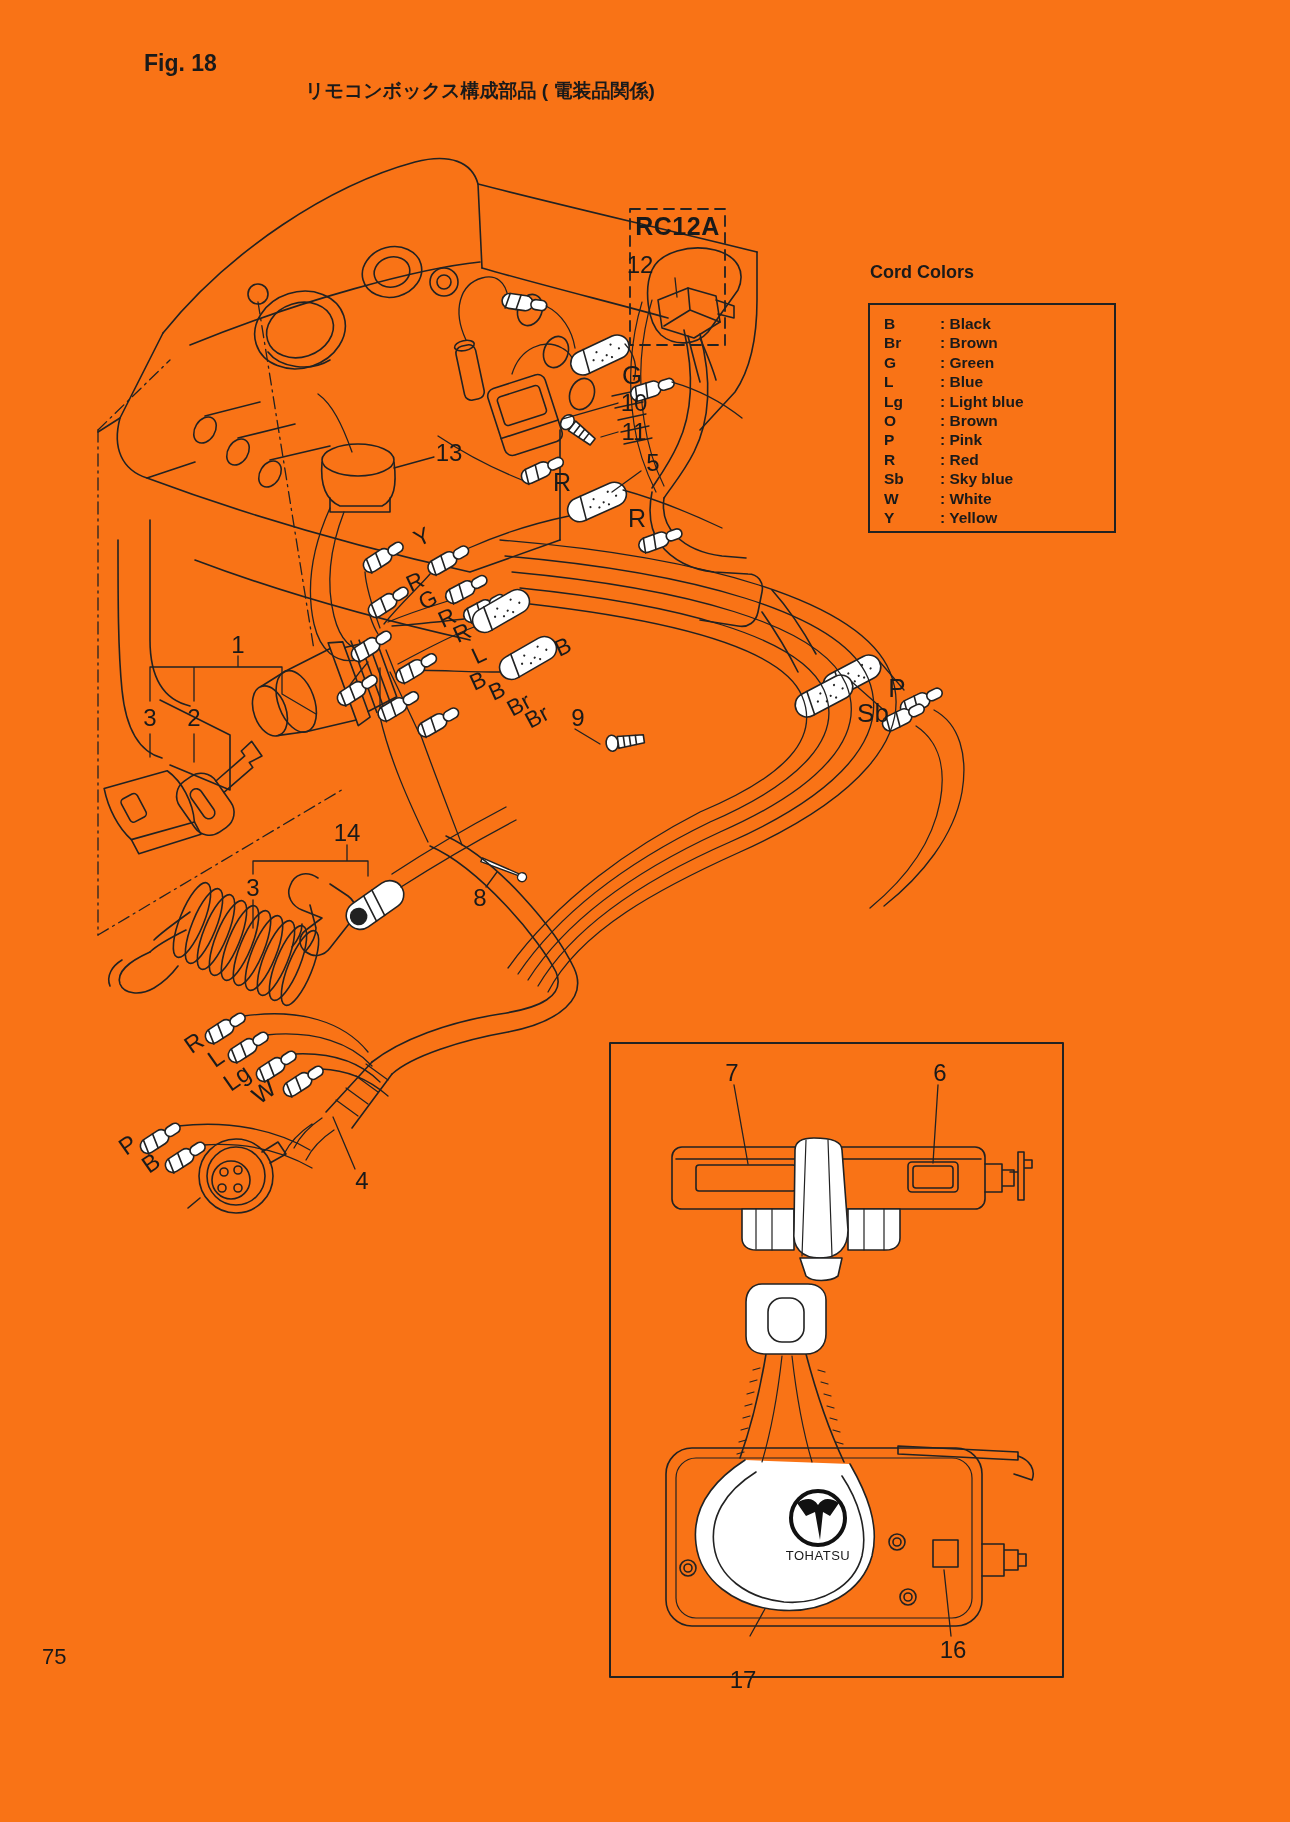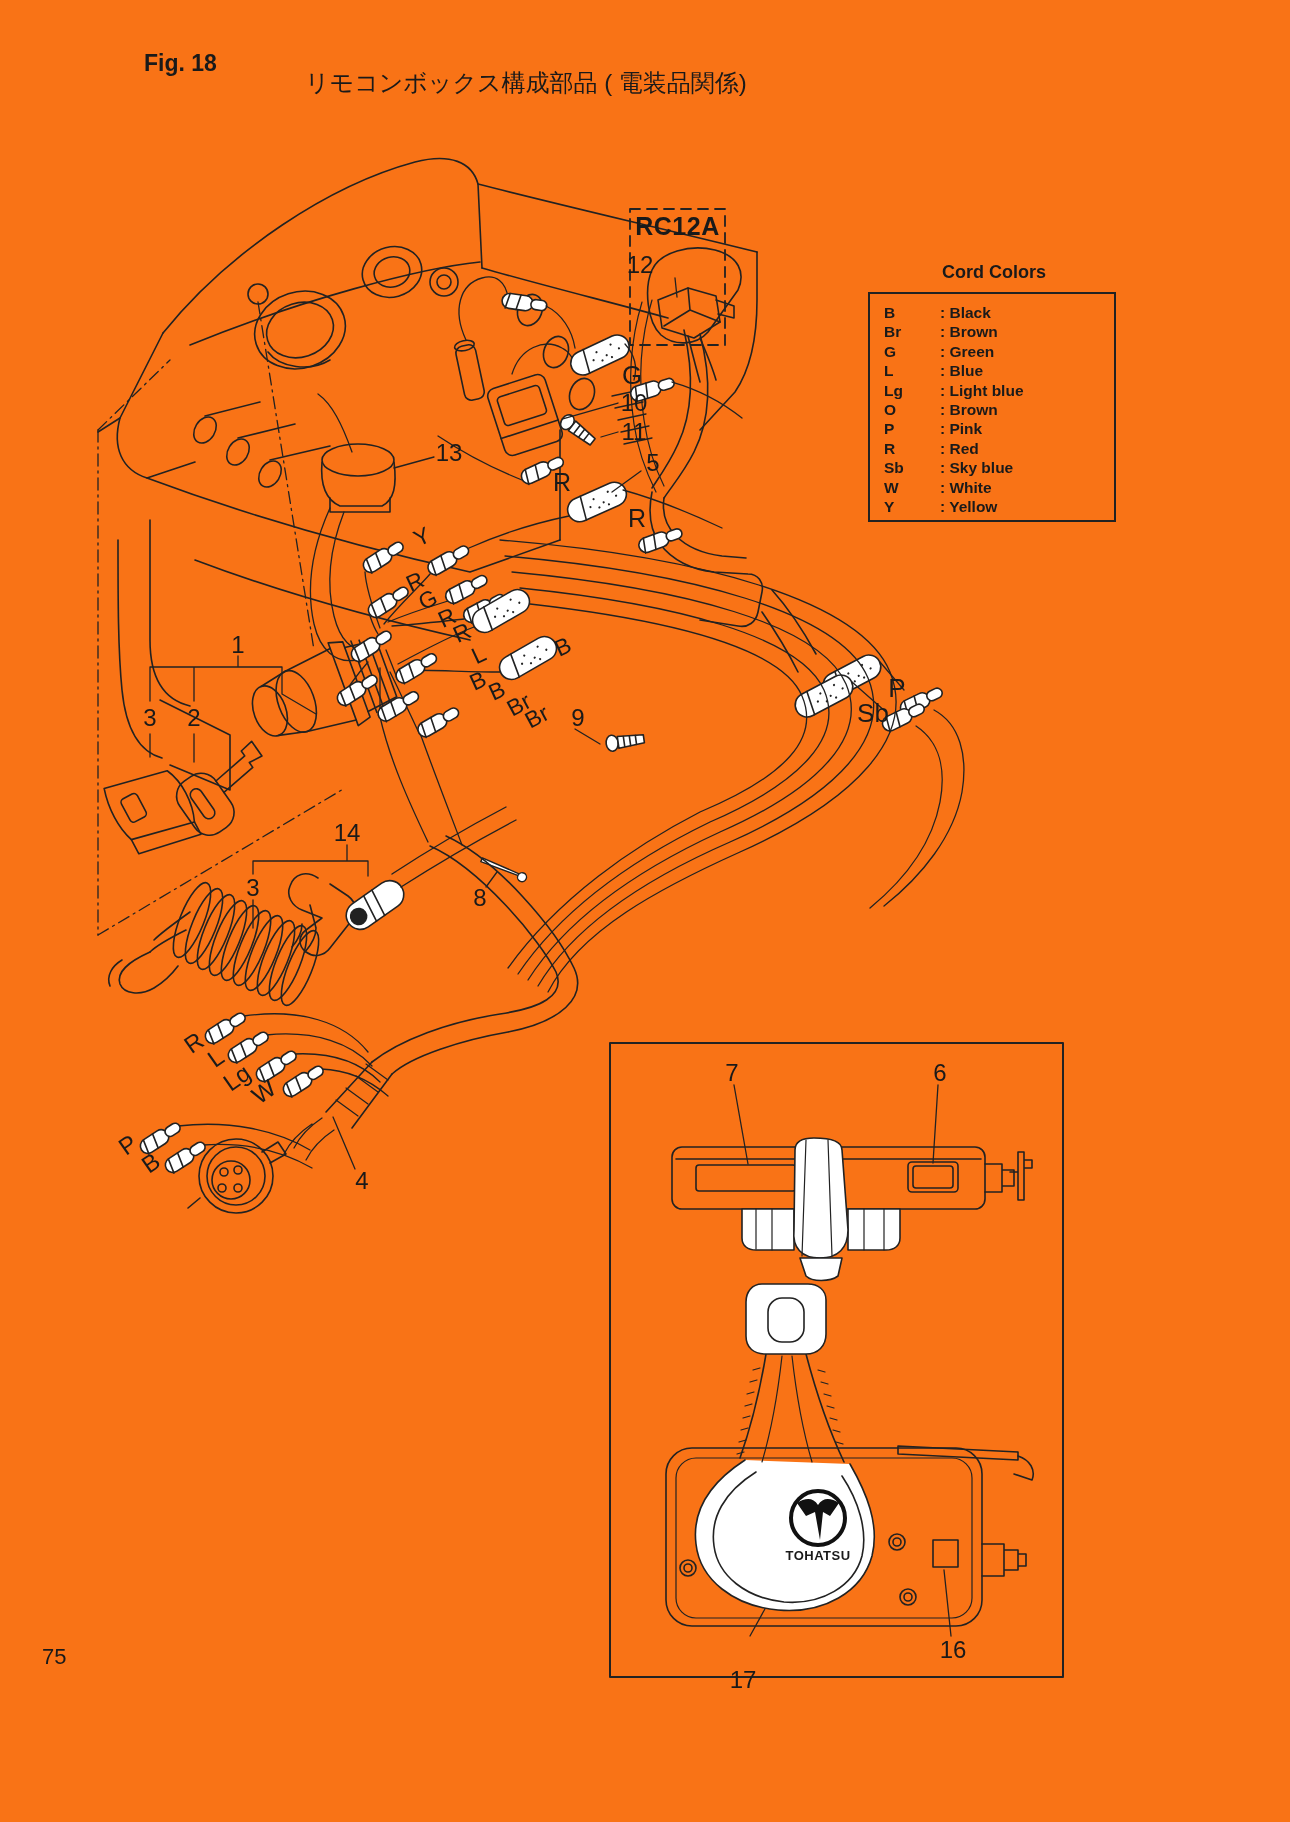--- a/index.html
+++ b/index.html
@@ -3,29 +3,29 @@
 <meta charset="utf-8">
 <style>
   html,body{margin:0;padding:0;background:#e8e8e8;}
   .page{
     position:relative;width:1290px;height:1822px;margin:0 auto;background:#f97316;
     font-family:"Liberation Sans","DejaVu Sans",sans-serif;color:#1a1a1a;overflow:hidden;
   }
   .abs{position:absolute;}
   .fig-label{left:144px;top:50px;font-size:23px;font-weight:bold;white-space:nowrap;}
   .title-en{left:305px;top:48px;font-size:23px;font-weight:bold;letter-spacing:.2px;white-space:nowrap;}
-  .title-jp{left:305px;top:67px;font-size:24px;font-weight:normal;white-space:nowrap;}
+  .title-jp{left:305px;top:78px;font-size:19px;font-weight:bold;white-space:nowrap;}
   .page-number{left:42px;top:1644px;font-size:22px;}
   .rc12a-label{left:630px;top:212px;width:95px;text-align:center;font-size:25px;font-weight:bold;letter-spacing:.5px;}
   .legend{left:868px;top:262px;width:250px;}
-  .legend-title{font-size:18px;font-weight:bold;margin:0 0 9px 2px;text-align:center;}
+  .legend-title{font-size:18px;font-weight:bold;margin:0 0 20px 2px;}
   .legend-box{border:2px solid #222;box-sizing:border-box;width:248px;height:230px;padding:9px 4px 6px 14px;}
   .legend-row{display:flex;font-size:15.5px;font-weight:bold;line-height:19.4px;white-space:nowrap;}
   .lg-code{width:56px;flex:none;}
-  .tohatsu-label{left:818px;top:1555px;transform:translate(-50%,-50%);font-size:13px;font-weight:bold;letter-spacing:.5px;}
+  .tohatsu-label{left:818px;top:1555px;transform:translate(-50%,-50%);font-size:13px;font-weight:normal;letter-spacing:.5px;}
   .plabel,.wlabel{position:absolute;transform:translate(-50%,-50%);white-space:nowrap;line-height:1;}
   .plabel{font-size:24px;}
   .wlabel{font-size:23px;}
   svg.art{position:absolute;left:0;top:0;}
 </style>
 </head>
 <body>
 
 <div class="page">
 

